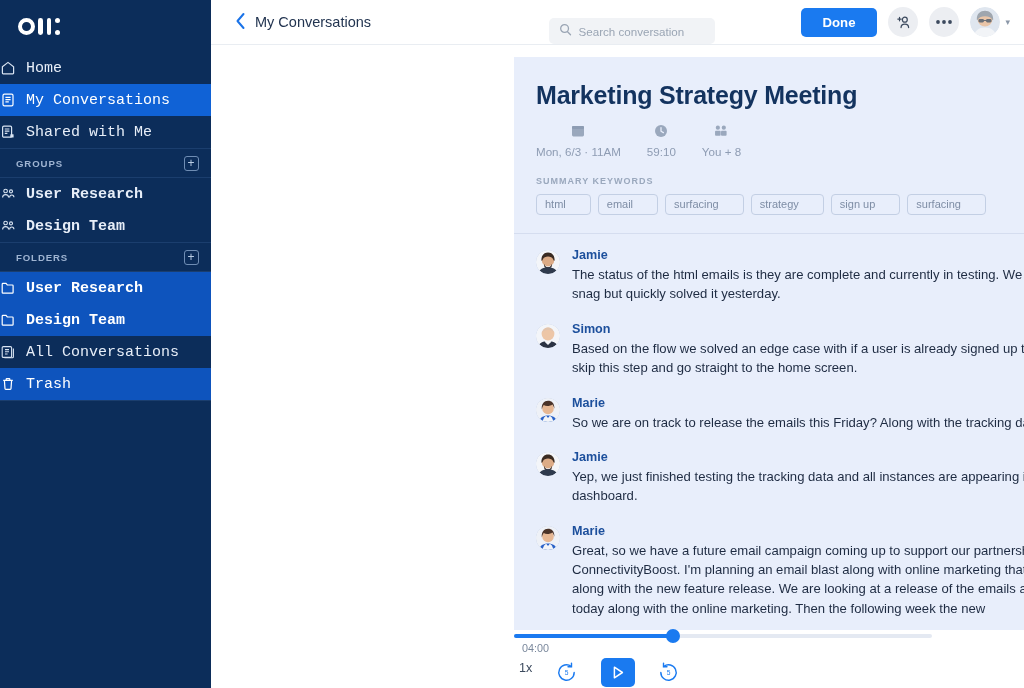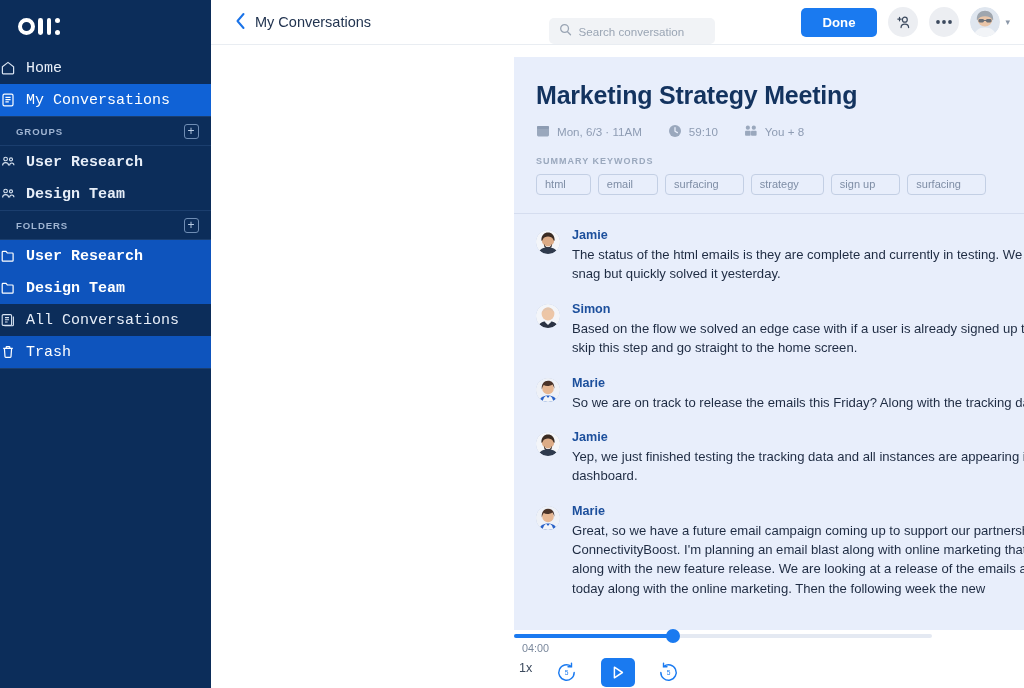--- a/index.html
+++ b/index.html
@@ -100,21 +100,21 @@
     flex: 1; position: relative; overflow: hidden;
     padding: 12px 0 0 0; background: #fff;
   }
   .card {
     position: absolute; left: 303px; top: 12px; width: 629px; bottom: 0;
     background: #e8eefb; overflow: hidden;
   }
   .card-head { padding: 24px 22px 14px 22px; }
   .doc-title { font-size: 25px; font-weight: bold; color: #13335f; letter-spacing: -0.2px; }
   .meta-row { display: flex; align-items: center; gap: 26px; margin-top: 14px; }
-  .meta { display: flex; align-items: center; gap: 7px; font-size: 11.6px; color: #8e9cb3; }
+  .meta { display: flex; align-items: center; gap: 7px; font-size: 11.6px; color: #8e9cb3; flex-direction: column; }
   .meta .mico { width: 14px; height: 14px; display:flex; align-items:center; justify-content:center; color:#9aa8bd;}
   .kw-label { margin-top: 18px; font-size: 9px; letter-spacing: 1px; font-weight: bold; color: #9aa8bd; }
   .kw-row { display: flex; gap: 7px; margin-top: 8px; flex-wrap: wrap; }
   .kw {
     border: 1px solid #c3cfe4; border-radius: 4px; padding: 3px 24px 4px 8px;
     font-size: 11px; color: #7e8da5; background: transparent;
   }
   .card-sep { height: 1px; background: #d5ddef; margin: 4px 0 0 0; }
 
   .transcript { padding: 14px 22px 0 22px; }
@@ -170,20 +170,30 @@
     <div class="nav-item selected">
       <span class="ico">
         <svg width="16" height="16" viewBox="0 0 16 16" fill="none" stroke="#ffffff" stroke-width="1.2">
           <rect x="3" y="2.2" width="10" height="11.6" rx="1.4"></rect>
           <path d="M5.4 5.4h5.2M5.4 7.6h5.2M5.4 9.8h3.4"></path>
         </svg>
       </span>
       <span>My Conversations</span>
     </div>
 
+    <div class="nav-item">
+      <span class="ico">
+        <svg width="16" height="16" viewBox="0 0 16 16" fill="none" stroke="#d9e4f2" stroke-width="1.2">
+          <rect x="2.6" y="2.2" width="9" height="11" rx="1.3"></rect>
+          <path d="M4.8 5h4.6M4.8 7.2h4.6M4.8 9.4h2.6"></path>
+          <rect x="10.3" y="10.3" width="3.3" height="3.3" rx=".5" fill="#d9e4f2" stroke="none"></rect>
+        </svg>
+      </span>
+      <span>Shared with Me</span>
+    </div>
 
     <div class="sec-head">
       <span>GROUPS</span>
       <span class="plus-btn">+</span>
     </div>
 
     <div class="nav-item bold">
       <span class="ico">
         <svg width="16" height="16" viewBox="0 0 16 16" fill="none" stroke="#d9e4f2" stroke-width="1.1">
           <circle cx="5.6" cy="5" r="1.8"></circle>

